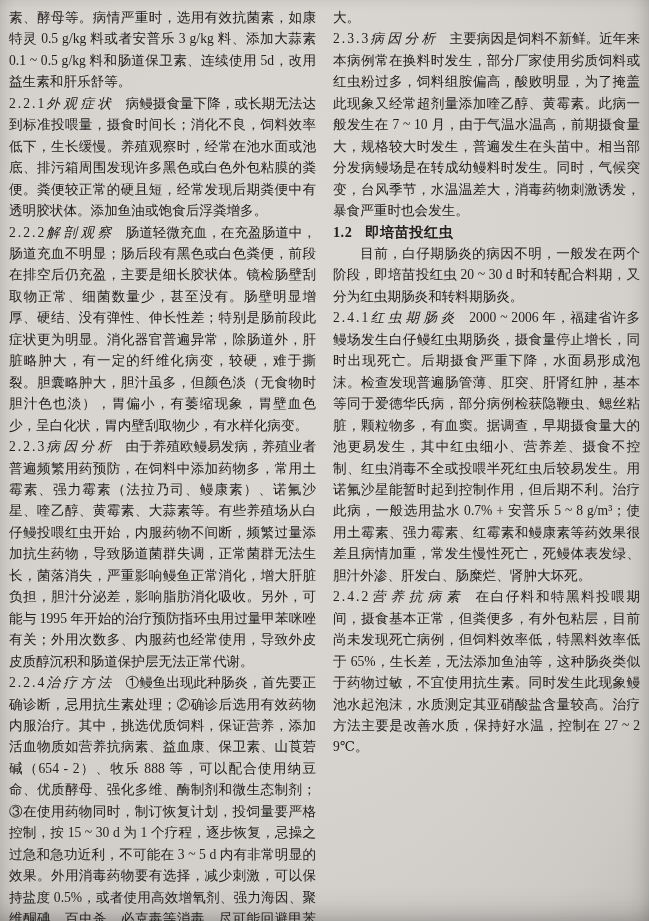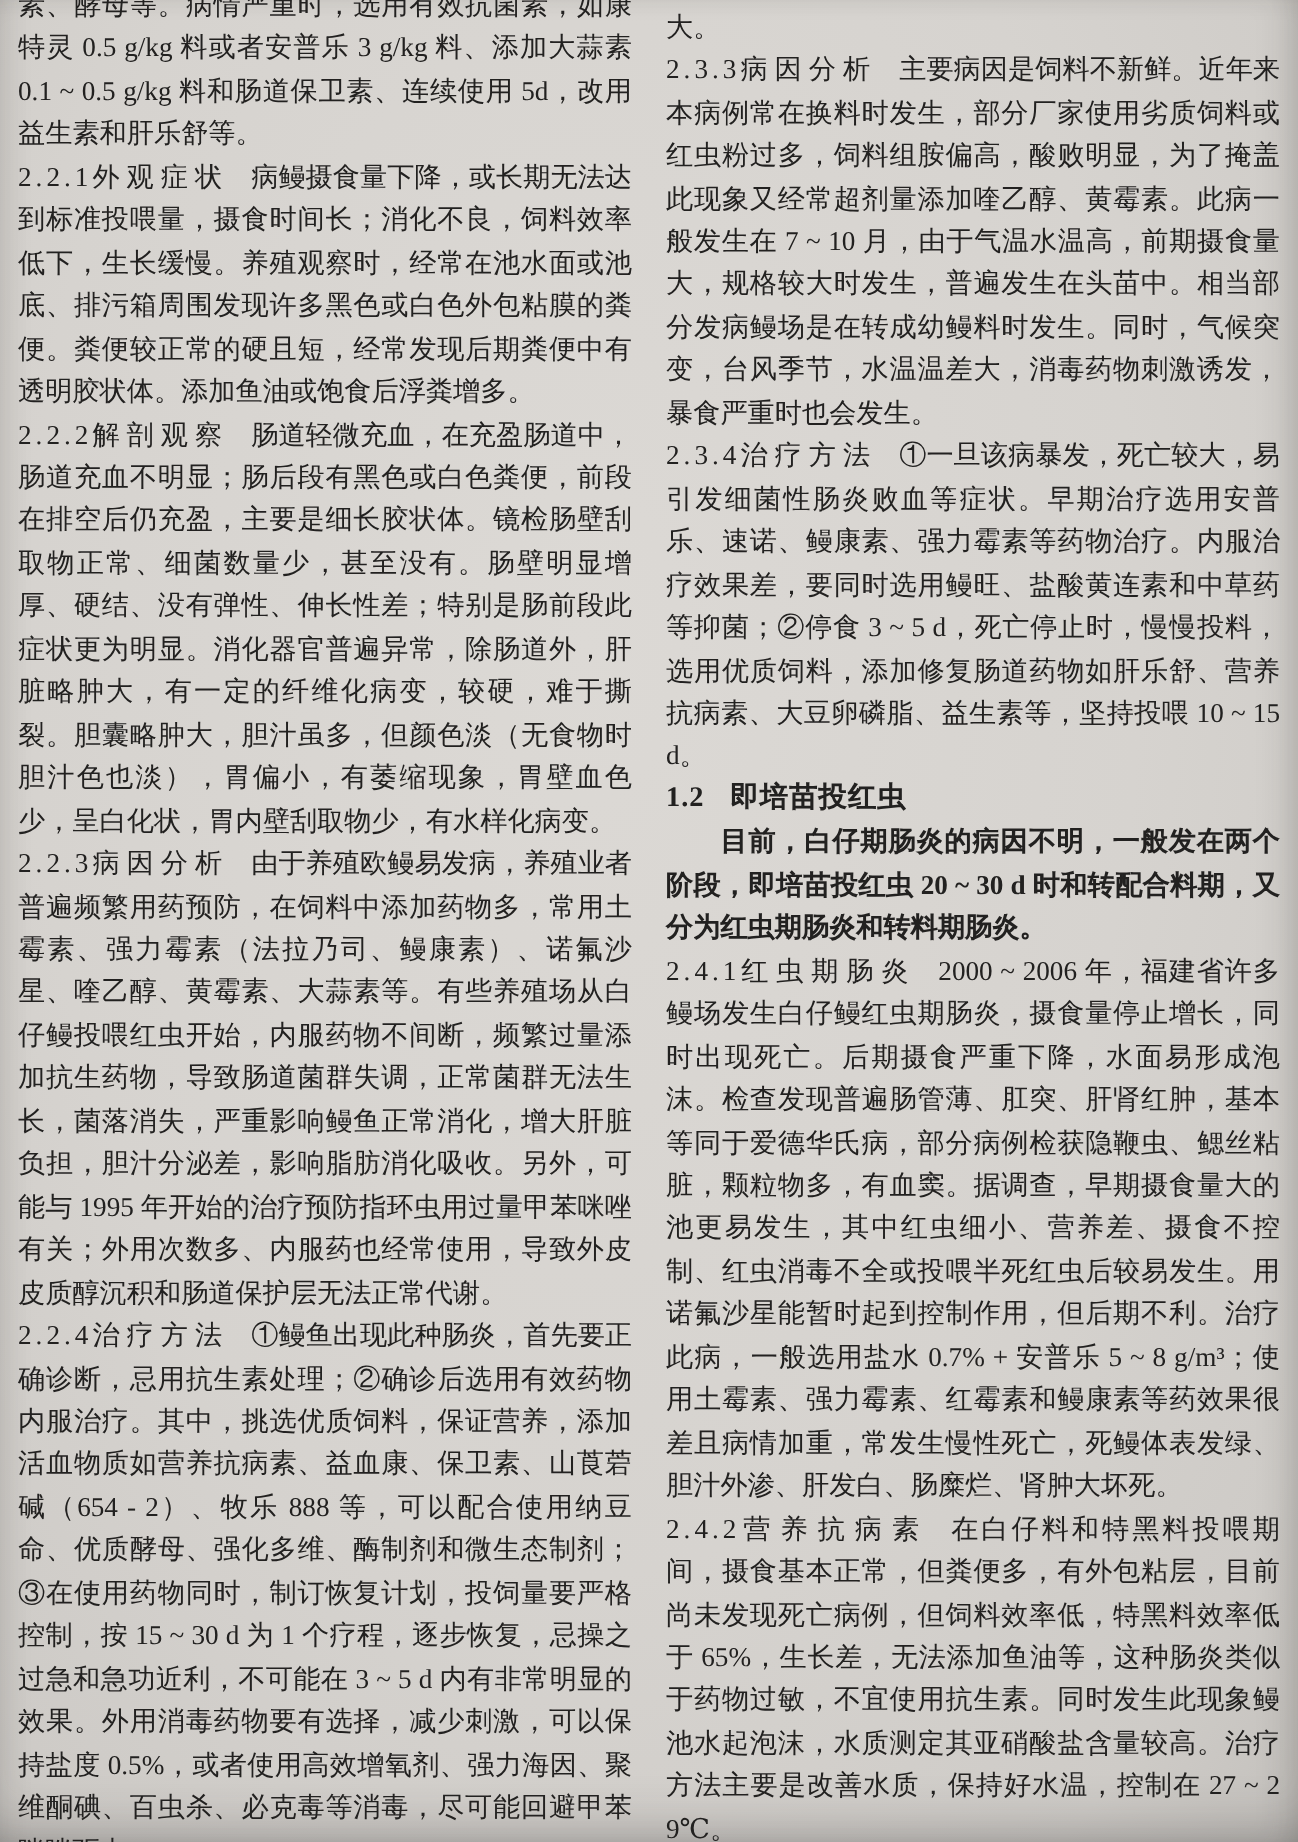--- a/index.html
+++ b/index.html
@@ -25,48 +25,48 @@
       inset -14px 0 22px -16px rgba(40,38,36,0.28),
       inset 14px 0 18px -16px rgba(40,38,36,0.18),
       inset 0 10px 16px -14px rgba(40,38,36,0.12);
     padding: 7px 9px 0 9px;
     color: #222120;
   }
   .columns {
     display: flex;
     gap: 17px;
     height: 100%;
-    align-items: center;
   }
   .col {
     flex: 1 1 0;
     min-width: 0;
     font-size: 13.6px;
     line-height: 21.45px;
     text-align: justify;
     text-justify: inter-character;
     word-break: break-all;
   }
   p {
     margin: 0;
     padding: 0;
   }
   p.cont { text-indent: 0; }
-  p.intro { text-indent: 2em; font-weight: bold; }
+  p.intro { text-indent: 2em; }
   .h2 {
     font-weight: bold;
     font-size: 14.2px;
     letter-spacing: 0.5px;
   }
   .h2 .num { margin-right: 13px; }
   .sub .num {
     margin-right: 0;
     letter-spacing: 2px;
   }
   .sub .subtitle {
+    font-style: italic;
     letter-spacing: 3.5px;
     margin-right: 11px;
   }
 </style>
 </head>
 <body>
 
 <div class="page">
   <div class="columns">
 
@@ -84,21 +84,20 @@
       <p class="sub"><span class="num">2.2.4</span><span class="subtitle">治疗方法</span><span>①鳗鱼出现此种肠炎，首先要正确诊断，忌用抗生素处理；②确诊后选用有效药物内服治疗。其中，挑选优质饲料，保证营养，添加活血物质如营养抗病素、益血康、保卫素、山莨菪碱（654 - 2）、牧乐 888 等，可以配合使用纳豆命、优质酵母、强化多维、酶制剂和微生态制剂；③在使用药物同时，制订恢复计划，投饲量要严格控制，按 15 ~ 30 d 为 1 个疗程，逐步恢复，忌操之过急和急功近利，不可能在 3 ~ 5 d 内有非常明显的效果。外用消毒药物要有选择，减少刺激，可以保持盐度 0.5%，或者使用高效增氧剂、强力海因、聚维酮碘、百虫杀、必克毒等消毒，尽可能回避甲苯咪唑驱虫。</span></p>
 
     </div>
 
     <div class="col">
 
       <p class="cont"><span>大。</span></p>
 
       <p class="sub"><span class="num">2.3.3</span><span class="subtitle">病因分析</span><span>主要病因是饲料不新鲜。近年来本病例常在换料时发生，部分厂家使用劣质饲料或红虫粉过多，饲料组胺偏高，酸败明显，为了掩盖此现象又经常超剂量添加喹乙醇、黄霉素。此病一般发生在 7 ~ 10 月，由于气温水温高，前期摄食量大，规格较大时发生，普遍发生在头苗中。相当部分发病鳗场是在转成幼鳗料时发生。同时，气候突变，台风季节，水温温差大，消毒药物刺激诱发，暴食严重时也会发生。</span></p>
 
-      <p class="sub"><span class="num">2.3.4</span><span class="subtitle">治疗方法</span><span>①一旦该病暴发，死亡较大，易引发细菌性肠炎败血等症状。早期治疗选用安普乐、速诺、鳗康素、强力霉素等药物治疗。内服治疗效果差，要同时选用鳗旺、盐酸黄连素和中草药等抑菌；②停食 3 ~ 5 d，死亡停止时，慢慢投料，选用优质饲料，添加修复肠道药物如肝乐舒、营养抗病素、大豆卵磷脂、益生素等，坚持投喂 10 ~ 15 d。</span></p>
 
       <p class="h2"><span class="num">1.2</span><span>即培苗投红虫</span></p>
 
       <p class="intro"><span>目前，白仔期肠炎的病因不明，一般发在两个阶段，即培苗投红虫 20 ~ 30 d 时和转配合料期，又分为红虫期肠炎和转料期肠炎。</span></p>
 
       <p class="sub"><span class="num">2.4.1</span><span class="subtitle">红虫期肠炎</span><span>2000 ~ 2006 年，福建省许多鳗场发生白仔鳗红虫期肠炎，摄食量停止增长，同时出现死亡。后期摄食严重下降，水面易形成泡沫。检查发现普遍肠管薄、肛突、肝肾红肿，基本等同于爱德华氏病，部分病例检获隐鞭虫、鳃丝粘脏，颗粒物多，有血窦。据调查，早期摄食量大的池更易发生，其中红虫细小、营养差、摄食不控制、红虫消毒不全或投喂半死红虫后较易发生。用诺氟沙星能暂时起到控制作用，但后期不利。治疗此病，一般选用盐水 0.7% + 安普乐 5 ~ 8 g/m³；使用土霉素、强力霉素、红霉素和鳗康素等药效果很差且病情加重，常发生慢性死亡，死鳗体表发绿、胆汁外渗、肝发白、肠糜烂、肾肿大坏死。</span></p>
 
       <p class="sub"><span class="num">2.4.2</span><span class="subtitle">营养抗病素</span><span>在白仔料和特黑料投喂期间，摄食基本正常，但粪便多，有外包粘层，目前尚未发现死亡病例，但饲料效率低，特黑料效率低于 65%，生长差，无法添加鱼油等，这种肠炎类似于药物过敏，不宜使用抗生素。同时发生此现象鳗池水起泡沫，水质测定其亚硝酸盐含量较高。治疗方法主要是改善水质，保持好水温，控制在 27 ~ 29℃。</span></p>
 
     </div>

